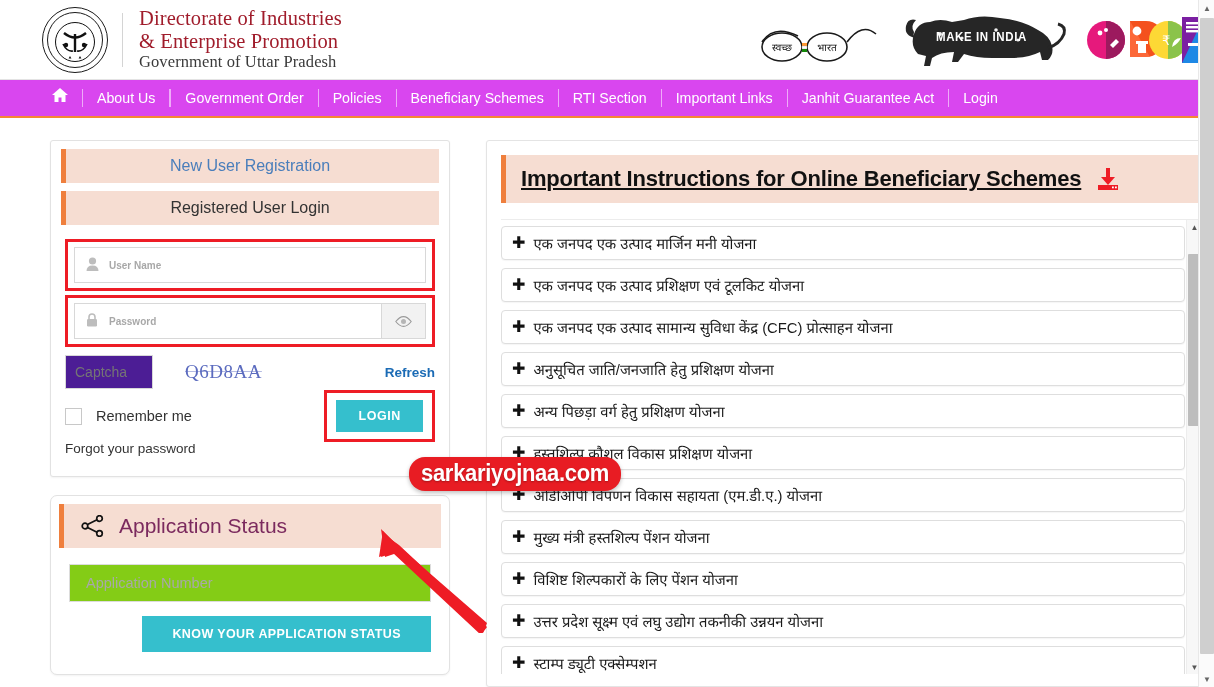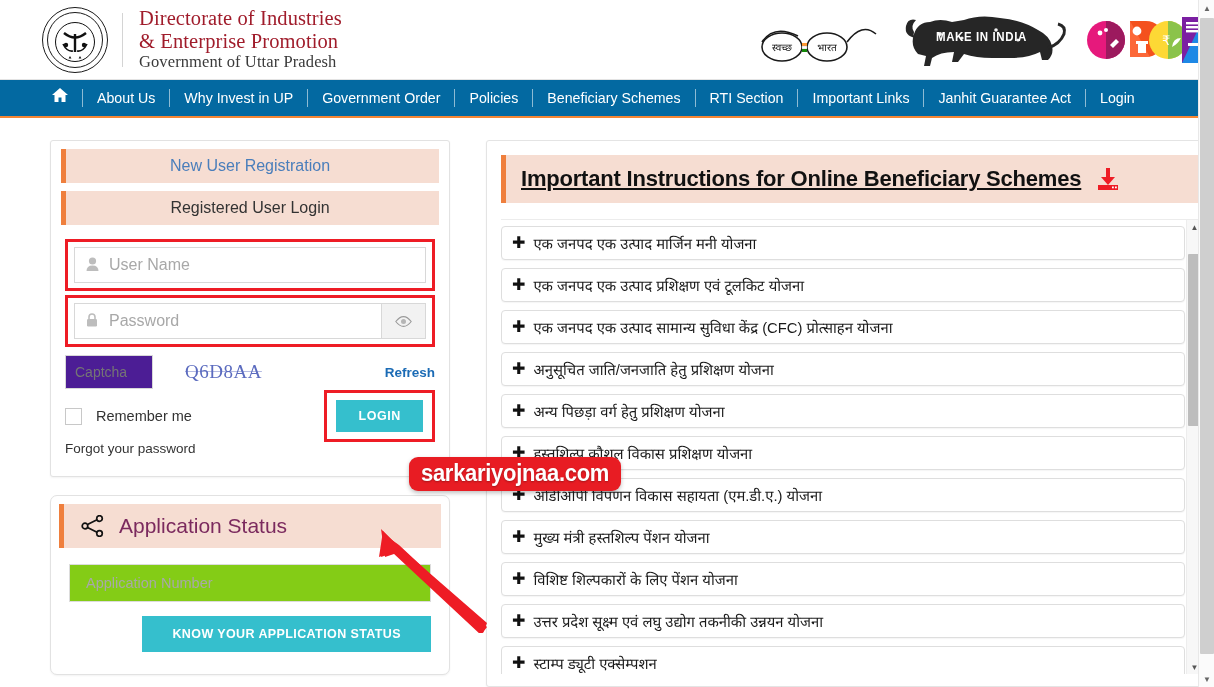--- a/index.html
+++ b/index.html
@@ -54,21 +54,21 @@
     position: absolute; left: 36px; top: 22px;
     color: #fff; font-size: 11.5px; font-weight: bold;
     letter-spacing: .6px; font-family: "Liberation Sans", sans-serif;
     transform: scaleY(1.15);
   }
   
   .dop-logo { width: 120px; height: 58px; }
 
   
   .navbar {
-    height: 38px; background: #0369a1;
+    height: 38px; background: #d946ef;
     display: flex; align-items: center;
     border-bottom: 2px solid #f58634;
   }
   .nav-home {
     margin-left: 38px; color: #fff; font-size: 15px;
     padding: 0 14px; line-height: 38px; cursor: pointer;
   }
   .nav-sep { width: 1px; height: 18px; background: rgba(255,255,255,.55); }
   .nav-item {
     color: #ffffff; font-size: 14.2px; padding: 0 14px;
@@ -109,22 +109,23 @@
 
   .input-row {
     display: flex; align-items: center;
     border: 1px solid #d8d8d8; background: #fff; height: 36px;
   }
   .input-icon {
     width: 34px; text-align: center; color: #bdbdbd; font-size: 15px; flex: 0 0 auto;
   }
   .input-row input {
     border: 0; outline: none; flex: 1 1 auto; height: 100%;
-    font-size: 16px; color: #c2410c; background: transparent;
+    font-size: 10px; color: #c2410c; background: transparent;
     font-family: "Liberation Sans", sans-serif;
+    font-weight: bold;
   }
   .input-row input::placeholder { color: #a8a8a8; }
   .eye-btn {
     width: 44px; height: 100%; border-left: 1px solid #d8d8d8;
     background: #f2f2f2; display: flex; align-items: center; justify-content: center;
     color: #9a9a9a; font-size: 14px; cursor: pointer; flex: 0 0 auto;
   }
 
   .captcha-row { display: flex; align-items: center; margin: 8px 0 4px 0; }
   .captcha-input {
@@ -274,21 +275,21 @@
   .page-sb .psb-arrow.up { top: 0; }
   .page-sb .psb-arrow.down { bottom: 0; }
   .page-sb .psb-thumb {
     position: absolute; left: 1px; width: 14px; top: 18px; height: 636px;
     background: #cfcfcf; border-radius: 1px;
   }
 
   
   .watermark {
     position: absolute; left: 409px; top: 339px;
-    background: #e81c23; border-radius: 9px;
+    background: #e81c23; border-radius: 16px;
     padding: 3px 12px 5px 12px; z-index: 25;
     box-shadow: 0 2px 4px rgba(0,0,0,.25);
   }
   .watermark span {
     color: #ffffff; font-size: 22px; font-weight: bold;
     font-family: "Liberation Sans", sans-serif;
     letter-spacing: -.3px;
     text-shadow: 0 1px 2px rgba(0,0,0,.3);
     transform: scaleY(1.08); display: inline-block;
   }
@@ -384,21 +385,20 @@
 
 <div class="navbar">
   <div class="nav-home">
     <svg width="16" height="15" viewBox="0 0 16 15">
       <path d="M8 0 L16 7 H13.5 V14 H9.5 V9.5 H6.5 V14 H2.5 V7 H0 Z" fill="#ffffff"></path>
     </svg>
   </div>
   <div class="nav-sep"></div>
   <div class="nav-item">About Us</div>
   <div class="nav-sep"></div>
-  <div class="nav-item">Why Invest in UP</div>
   <div class="nav-sep"></div>
   <div class="nav-item">Government Order</div>
   <div class="nav-sep"></div>
   <div class="nav-item">Policies</div>
   <div class="nav-sep"></div>
   <div class="nav-item">Beneficiary Schemes</div>
   <div class="nav-sep"></div>
   <div class="nav-item">RTI Section</div>
   <div class="nav-sep"></div>
   <div class="nav-item">Important Links</div>

